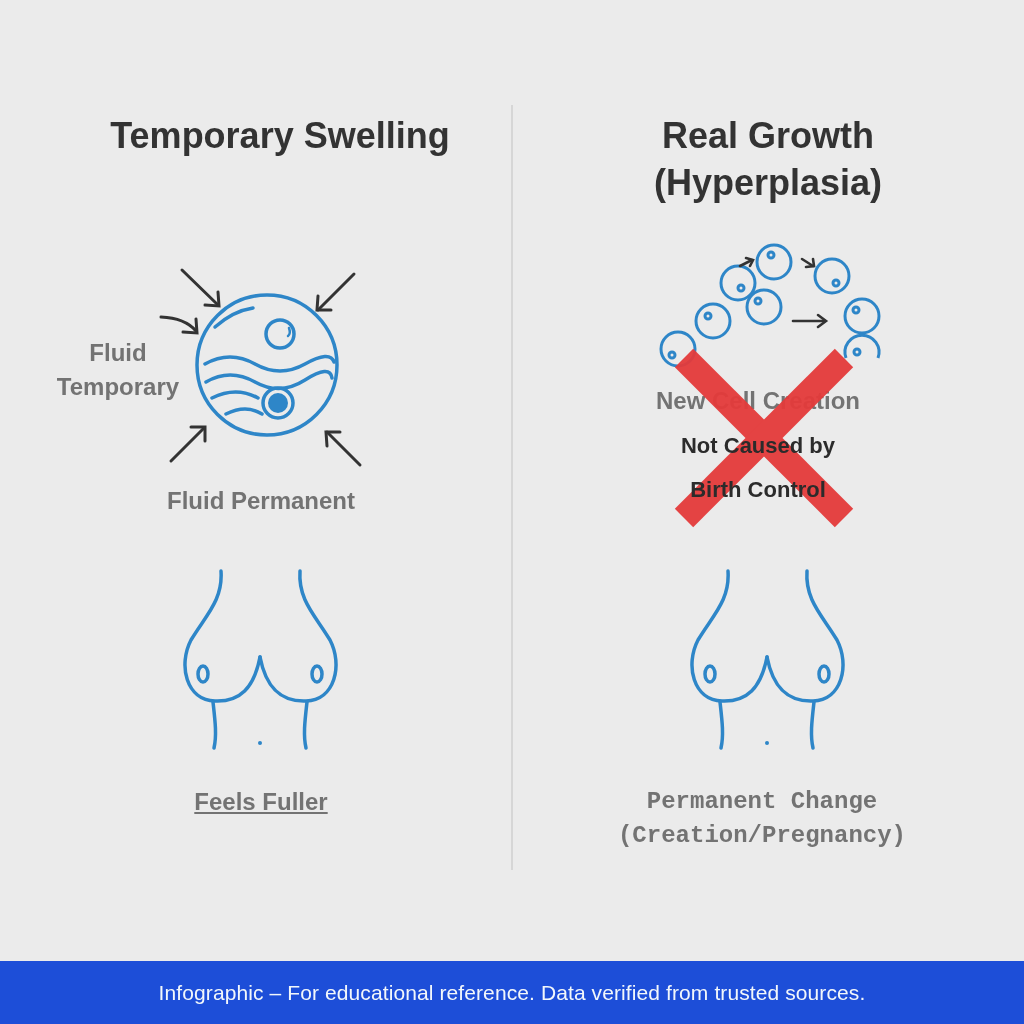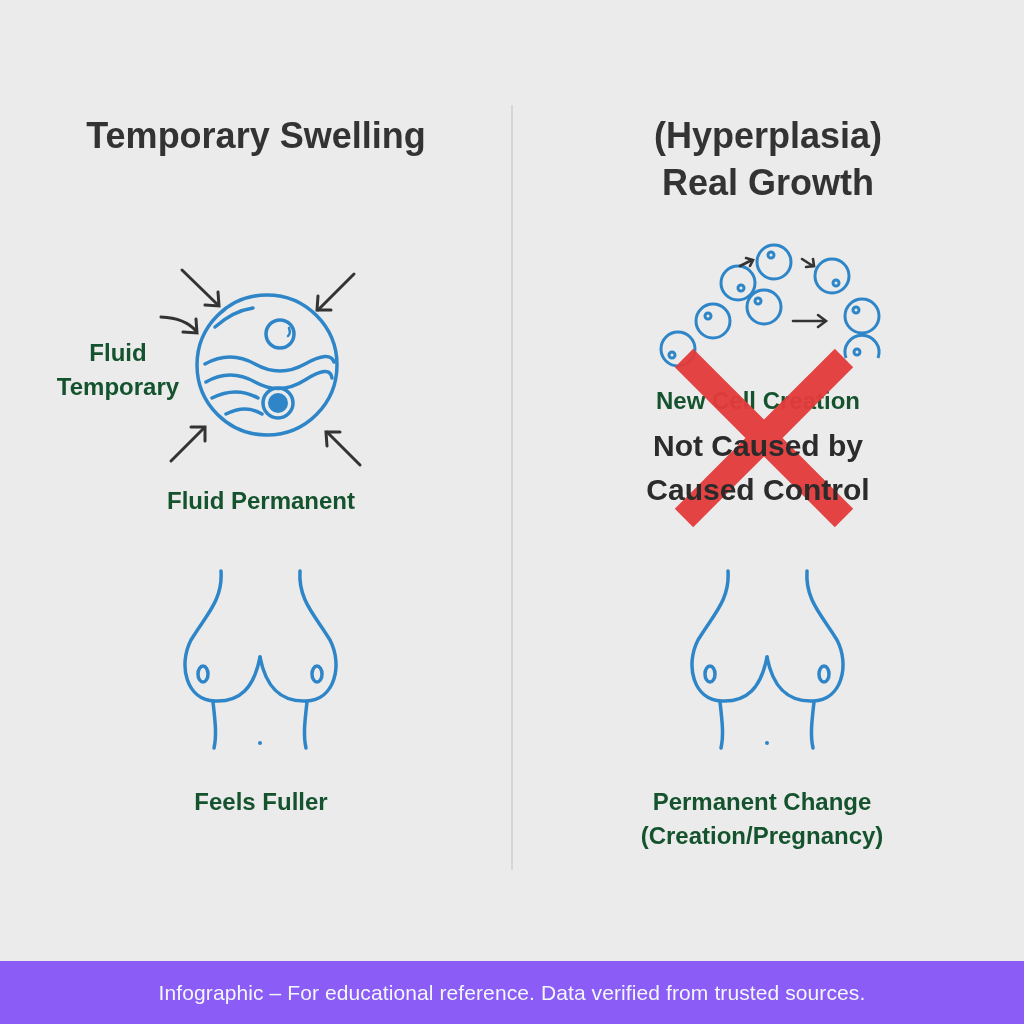--- a/index.html
+++ b/index.html
@@ -7,39 +7,39 @@
     width:1024px; height:1024px; position:relative; overflow:hidden;
     background:#ebebeb;
     font-family:"Liberation Sans", sans-serif;
     color:#2f2f2f;
   }
   .divider {
     position:absolute; left:511px; top:105px; width:2px; height:765px;
     background:#d6d6d6;
   }
   .col { position:absolute; top:0; width:512px; height:960px; }
-  .col.left { left:0; }
+  .col.left { left:0;padding-left:48px; }
   .col.right { left:512px; }
   .title {
     position:absolute; top:112px; left:0; width:100%;
     text-align:center; font-weight:bold; font-size:36px; line-height:47px;
     color:#333;
   }
   .label {
     position:absolute; font-weight:bold; font-size:24px; line-height:34px;
-    text-align:center; color:#14532d;
+    text-align:center; color:#737373;
   }
   .big-label {
-    position:absolute; font-weight:bold; font-size:30px; line-height:44px;
+    position:absolute; font-weight:bold; font-size:22px; line-height:44px;
     text-align:center; color:#2b2b2b;
   }
   svg { position:absolute; overflow:visible; }
   .footer {
     position:absolute; left:0; top:961px; width:1024px; height:63px;
-    background:#8b5cf6;
+    background:#1d4ed8;
     display:flex; align-items:center; justify-content:center;
   }
   .footer span { color:#f2f7fb; font-size:21px; letter-spacing:0.1px; }
 </style>
 </head>
 <body>
 
 <div class="divider"></div>
 
 <div class="col left">
@@ -86,27 +86,27 @@
     <circle cx="260" cy="743" r="2" fill="#2e86c8"></circle>
   </svg>
 
   <div class="label" style="left:50px;top:336px;width:136px;">
     <div>Fluid</div>
     <div>Temporary</div>
   </div>
 
   <div class="label" style="left:130px;top:484px;width:262px;">Fluid Permanent</div>
 
-  <div class="label" style="left:130px;top:785px;width:262px;">Feels Fuller</div>
+  <div class="label" style="left:130px;top:785px;width:262px;text-decoration:underline;">Feels Fuller</div>
 </div>
 
 <div class="col right">
   <div class="title">
+    <div>Real Growth</div>
     <div>(Hyperplasia)</div>
-    <div>Real Growth</div>
   </div>
 
   <svg style="left:0;top:0;" width="512" height="960">
     <g stroke="#2e86c8" stroke-width="3" fill="none">
       <circle cx="166" cy="349" r="17"></circle>
         <circle cx="160" cy="355" r="3"></circle>
       <circle cx="201" cy="321" r="17"></circle>
         <circle cx="196" cy="316" r="3"></circle>
       <circle cx="226" cy="283" r="17"></circle>
         <circle cx="229" cy="288" r="3"></circle>
@@ -147,24 +147,24 @@
 
   <svg style="left:0;top:0;" width="512" height="960">
     <g stroke="#e43b3b" stroke-width="26" stroke-linecap="butt" opacity="0.95">
       <line x1="172" y1="358" x2="332" y2="518"></line>
       <line x1="332" y1="358" x2="172" y2="518"></line>
     </g>
   </svg>
 
   <div class="big-label" style="left:96px;top:424px;width:300px;">
     <div>Not Caused by</div>
-    <div>Caused Control</div>
+    <div>Birth Control</div>
   </div>
 
-  <div class="label" style="left:100px;top:785px;width:300px;">
+  <div class="label" style="left:100px;top:785px;width:300px;font-family:Liberation Mono, monospace;">
     <div>Permanent Change</div>
     <div>(Creation/Pregnancy)</div>
   </div>
 </div>
 
 <div class="footer">
   <span>Infographic – For educational reference. Data verified from trusted sources.</span>
 </div>
 
 </body></html>

